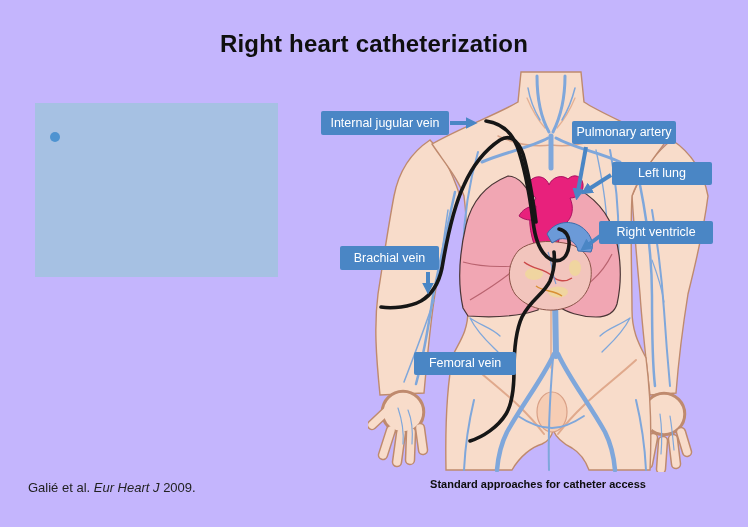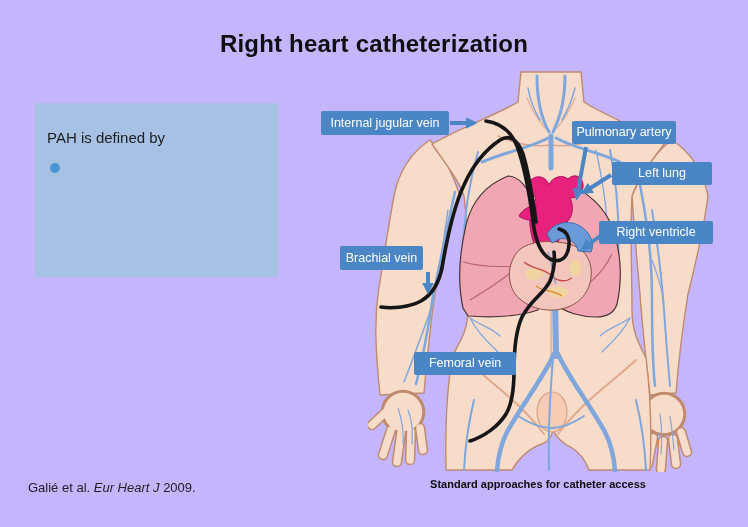--- a/index.html
+++ b/index.html
@@ -26,41 +26,40 @@
   
   .dlabel {
     position:absolute; background:#4a86c5; color:#ffffff; font-size:12.5px;
     text-align:center; border-radius:2px; height:24px; line-height:24px;
     white-space:nowrap; z-index:5;
   }
   #lbl-ijv { left:321px; top:111px; width:128px; }
   #lbl-pa  { left:572px; top:121px; width:104px; height:23px; line-height:23px; }
   #lbl-ll  { left:612px; top:162px; width:100px; height:23px; line-height:23px; }
   #lbl-rv  { left:599px; top:221px; width:114px; height:23px; line-height:23px; }
-  #lbl-bv  { left:340px; top:246px; width:83px;  }
+  #lbl-bv  { left:340px; top:246px; width:99px;  }
   #lbl-fv  { left:414px; top:352px; width:102px; height:23px; line-height:23px; }
 
   .figure-svg { position:absolute; left:368px; top:70px; z-index:1; }
 
   .citation { position:absolute; left:28px; top:480px; font-size:13px; color:#222; }
   .citation .it { font-style:italic; }
   .caption {
     position:absolute; left:380px; top:478px; width:316px; text-align:center;
     font-size:11px; font-weight:bold; color:#0d0d0d;
   }
 </style>
 </head>
 <body>
 
 <div class="slide">
 
   <div class="title">Right heart catheterization</div>
 
   <div class="info-box">
-    <div class="intro">PAH is defined by</div>
     <div class="bullet-row">
       <span class="dot"></span>
     </div>
   </div>
 
   <svg class="figure-svg" width="380" height="402" viewBox="368 70 380 402" xmlns="http://www.w3.org/2000/svg">
     <defs>
       <marker id="arrowhead" viewBox="0 0 10 10" refX="2" refY="5" markerWidth="3" markerHeight="3" orient="auto">
         <path d="M0,0 L10,5 L0,10 Z" fill="#4a86c5"></path>
       </marker>

